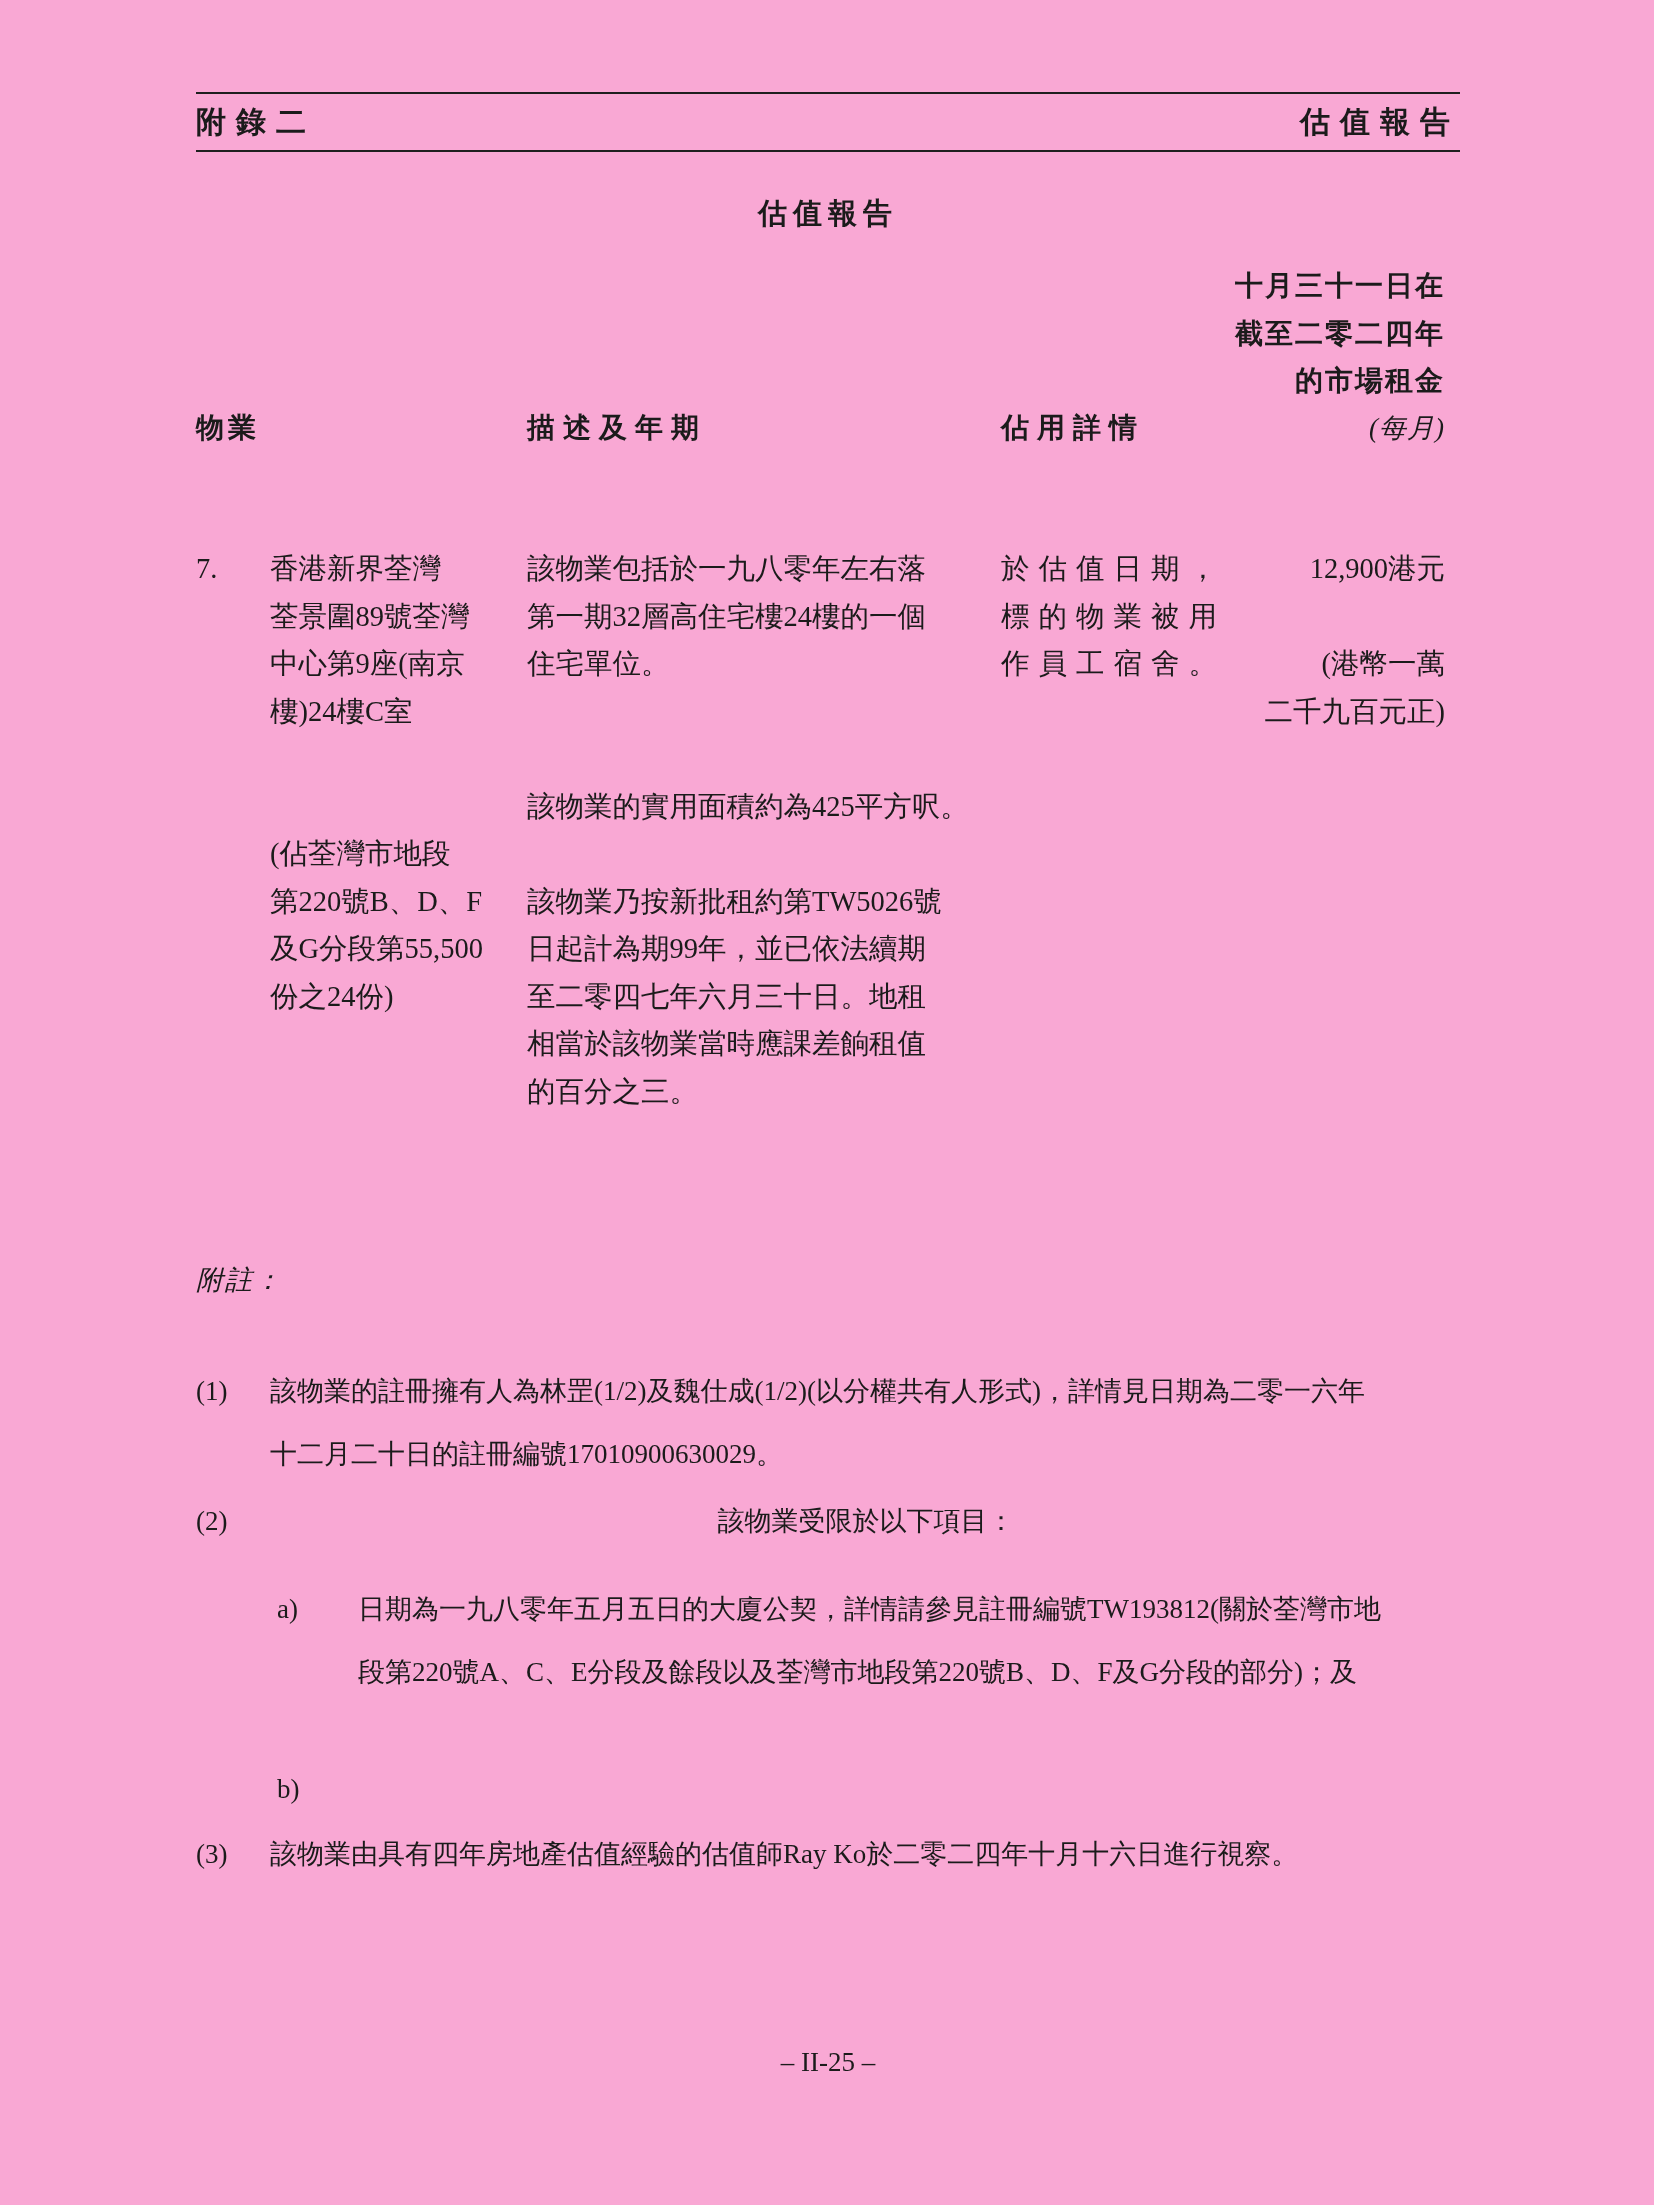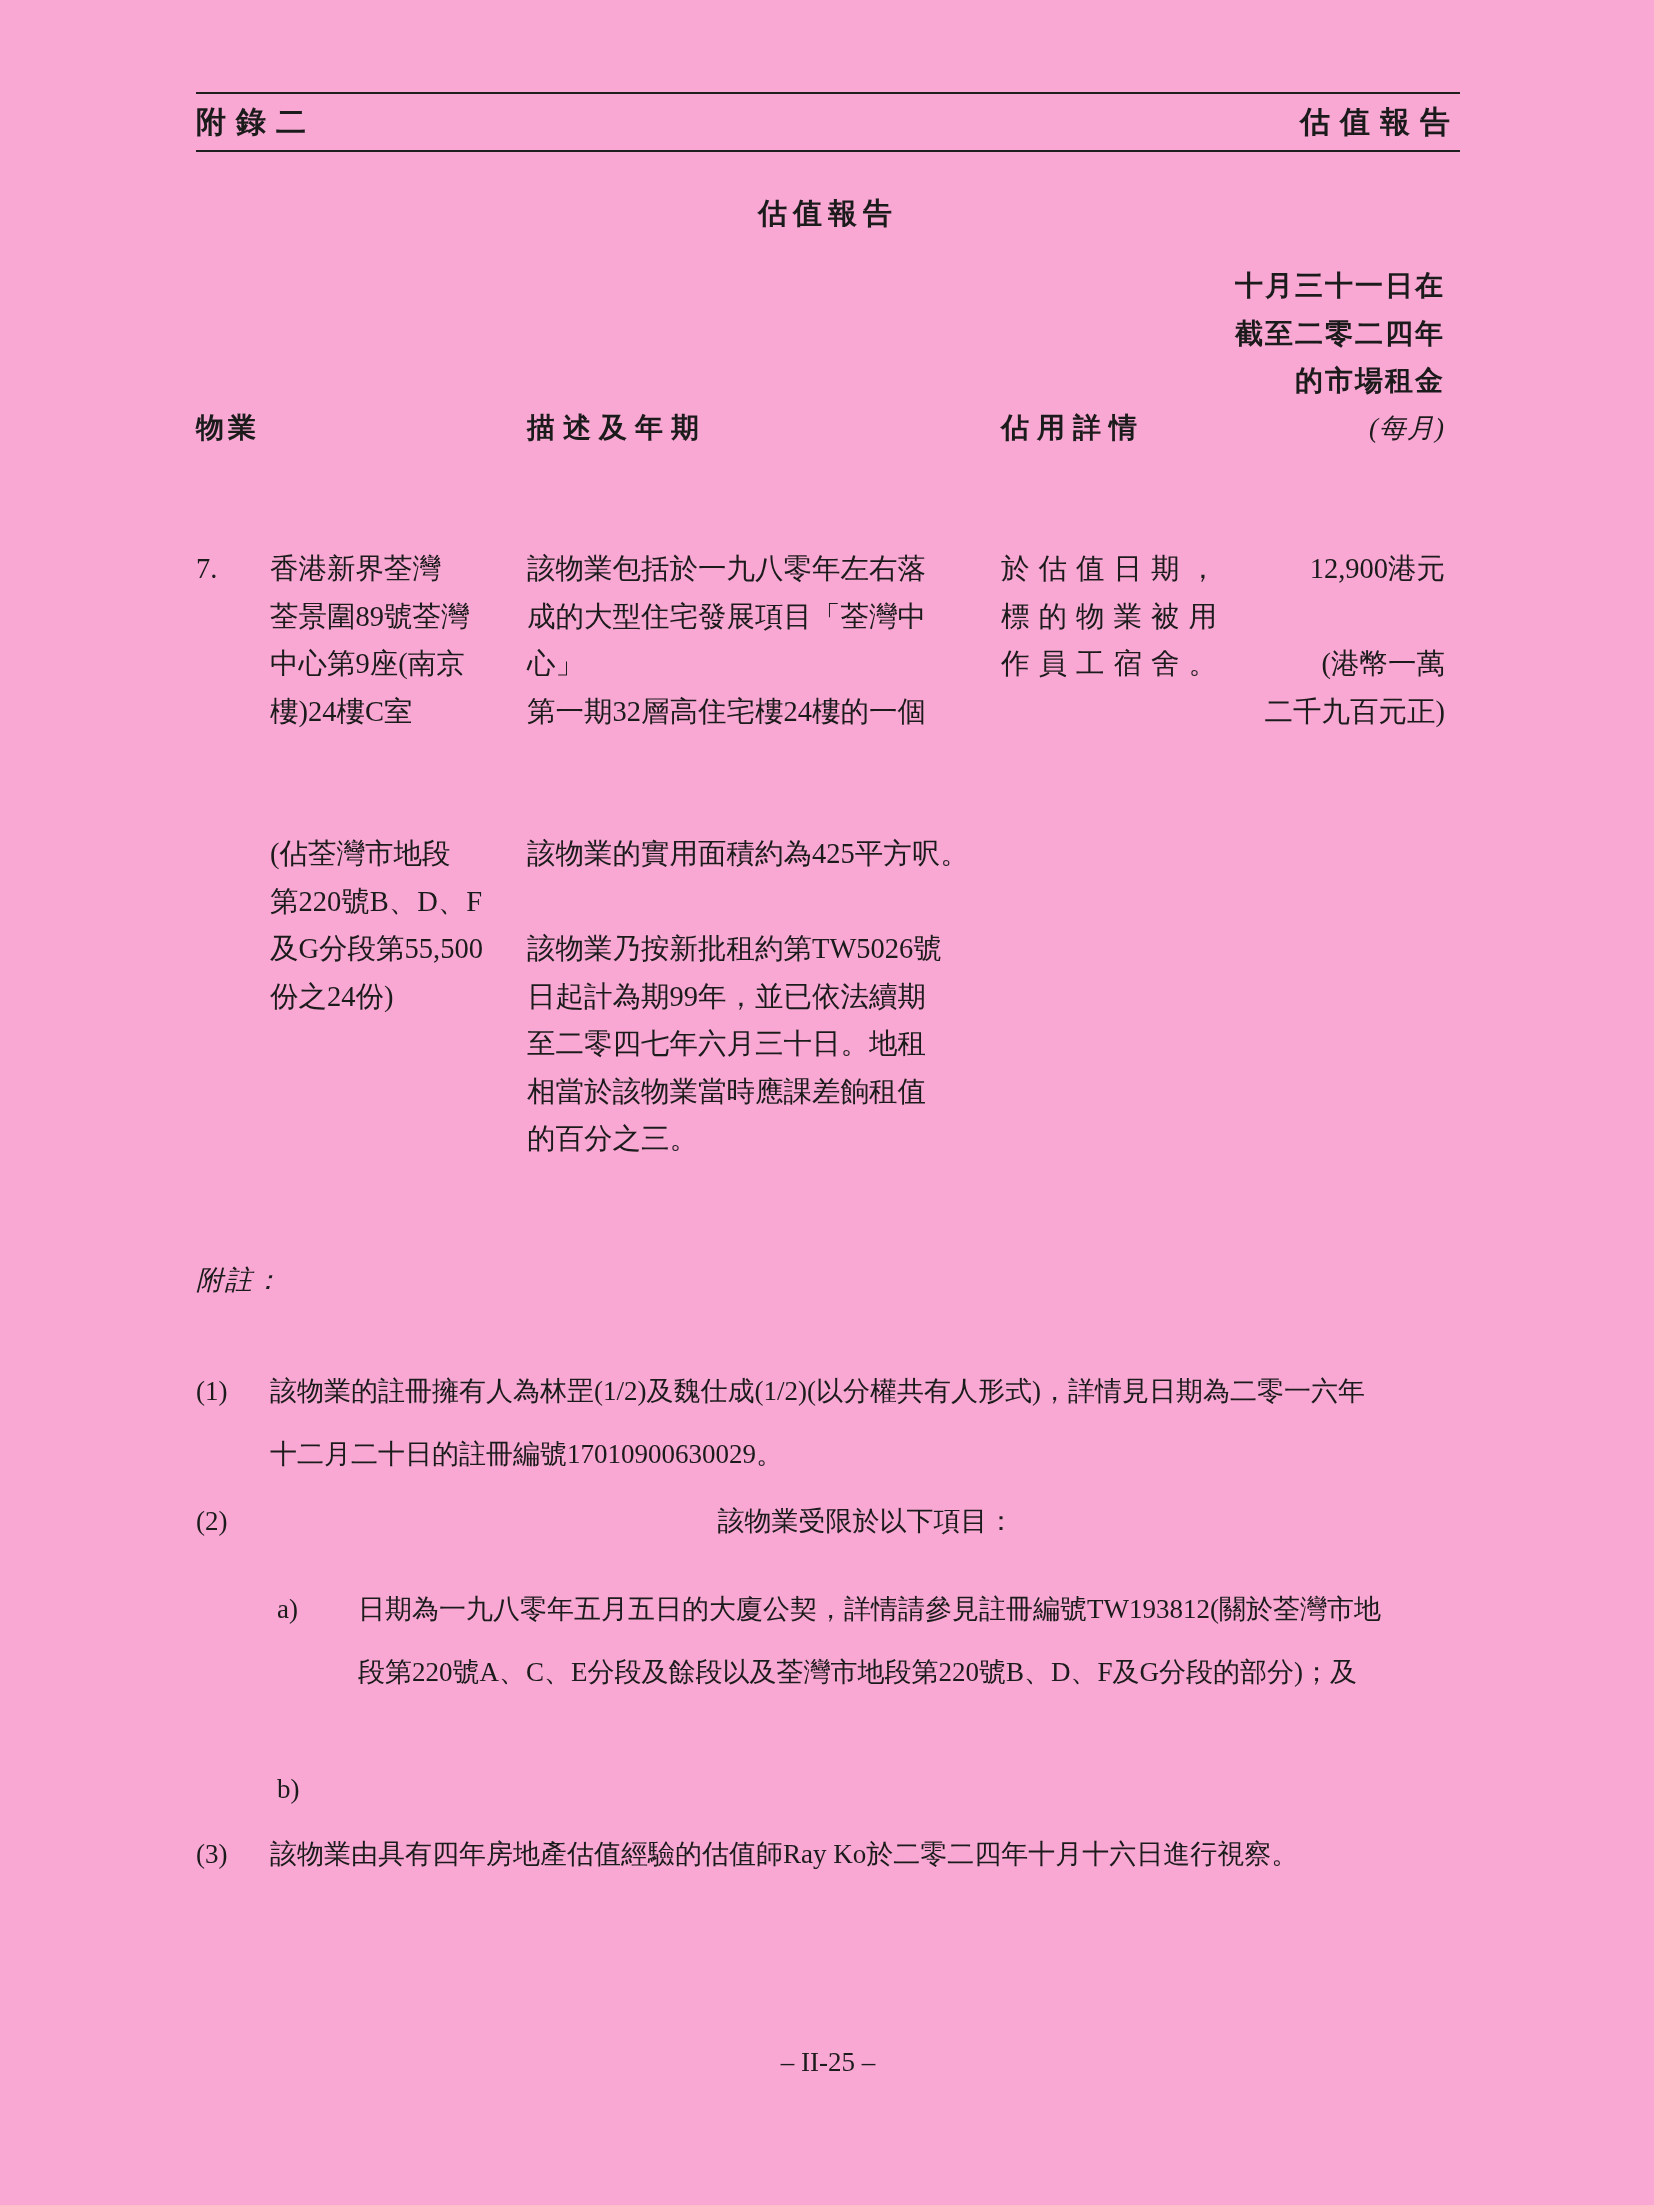--- a/index.html
+++ b/index.html
@@ -89,22 +89,22 @@
       <div>樓)24樓C室</div>
       <div></div>
       <div></div>
       <div>(佔荃灣市地段</div>
       <div>第220號B、D、F</div>
       <div>及G分段第55,500</div>
       <div>份之24份)</div>
     </div>
   <div class="cell-description body-text lines">
       <div>該物業包括於一九八零年左右落</div>
-      <div>成的大型住宅發展項目「荃灣中心」</div>
       <div>第一期32層高住宅樓24樓的一個</div>
+      <div>住宅單位。</div>
       <div></div>
       <div></div>
       <div>該物業的實用面積約為425平方呎。</div>
       <div></div>
       <div>該物業乃按新批租約第TW5026號</div>
       <div>日起計為期99年，並已依法續期</div>
       <div>至二零四七年六月三十日。地租</div>
       <div>相當於該物業當時應課差餉租值</div>
       <div>的百分之三。</div>
     </div>

